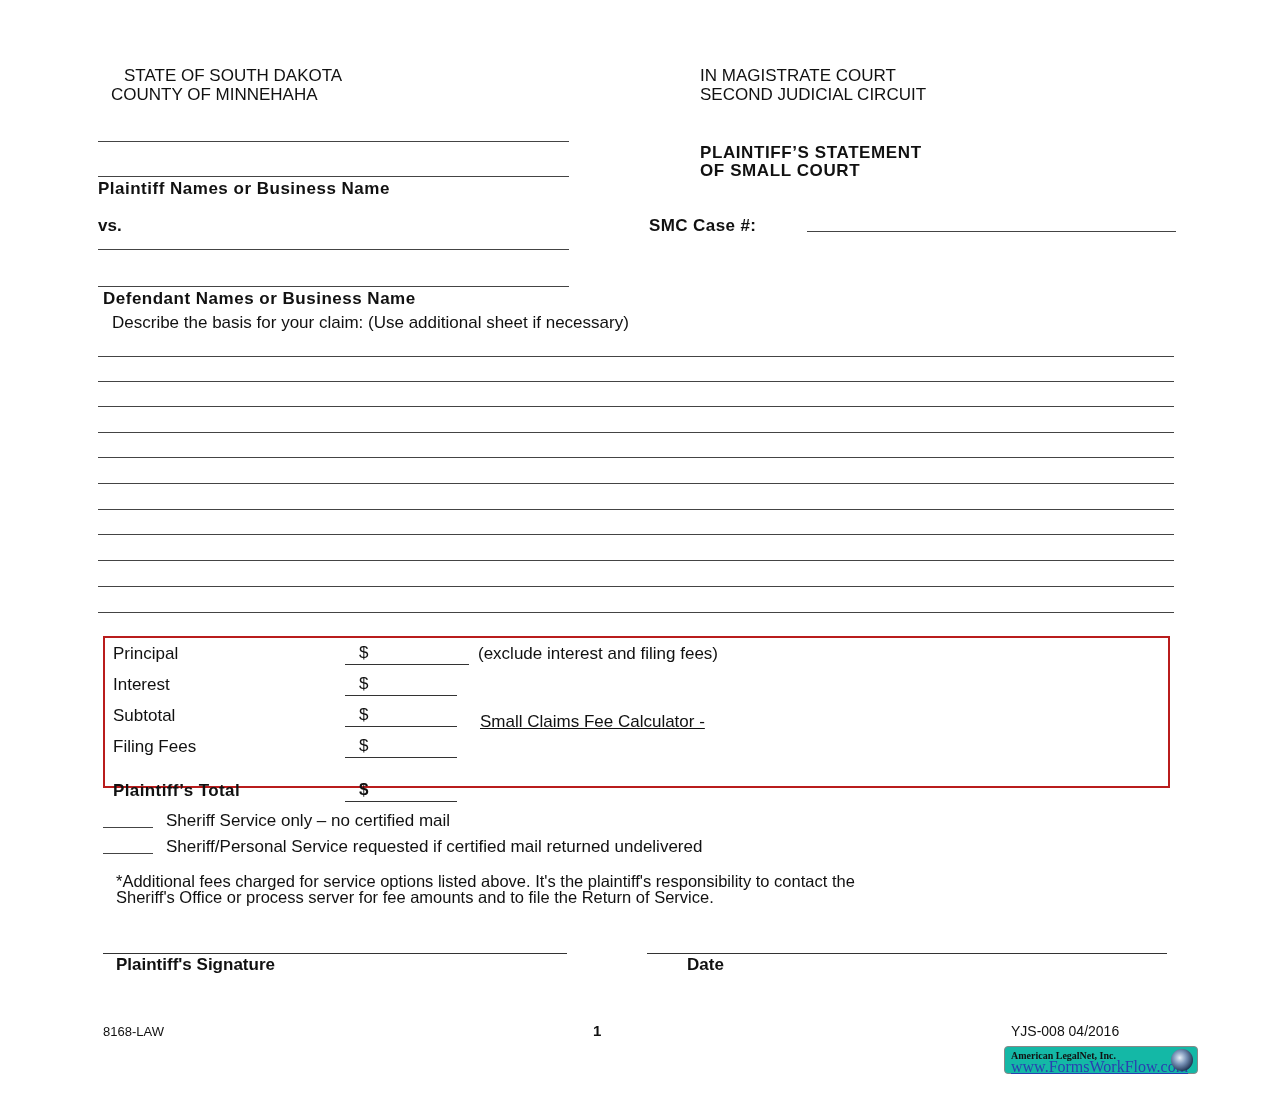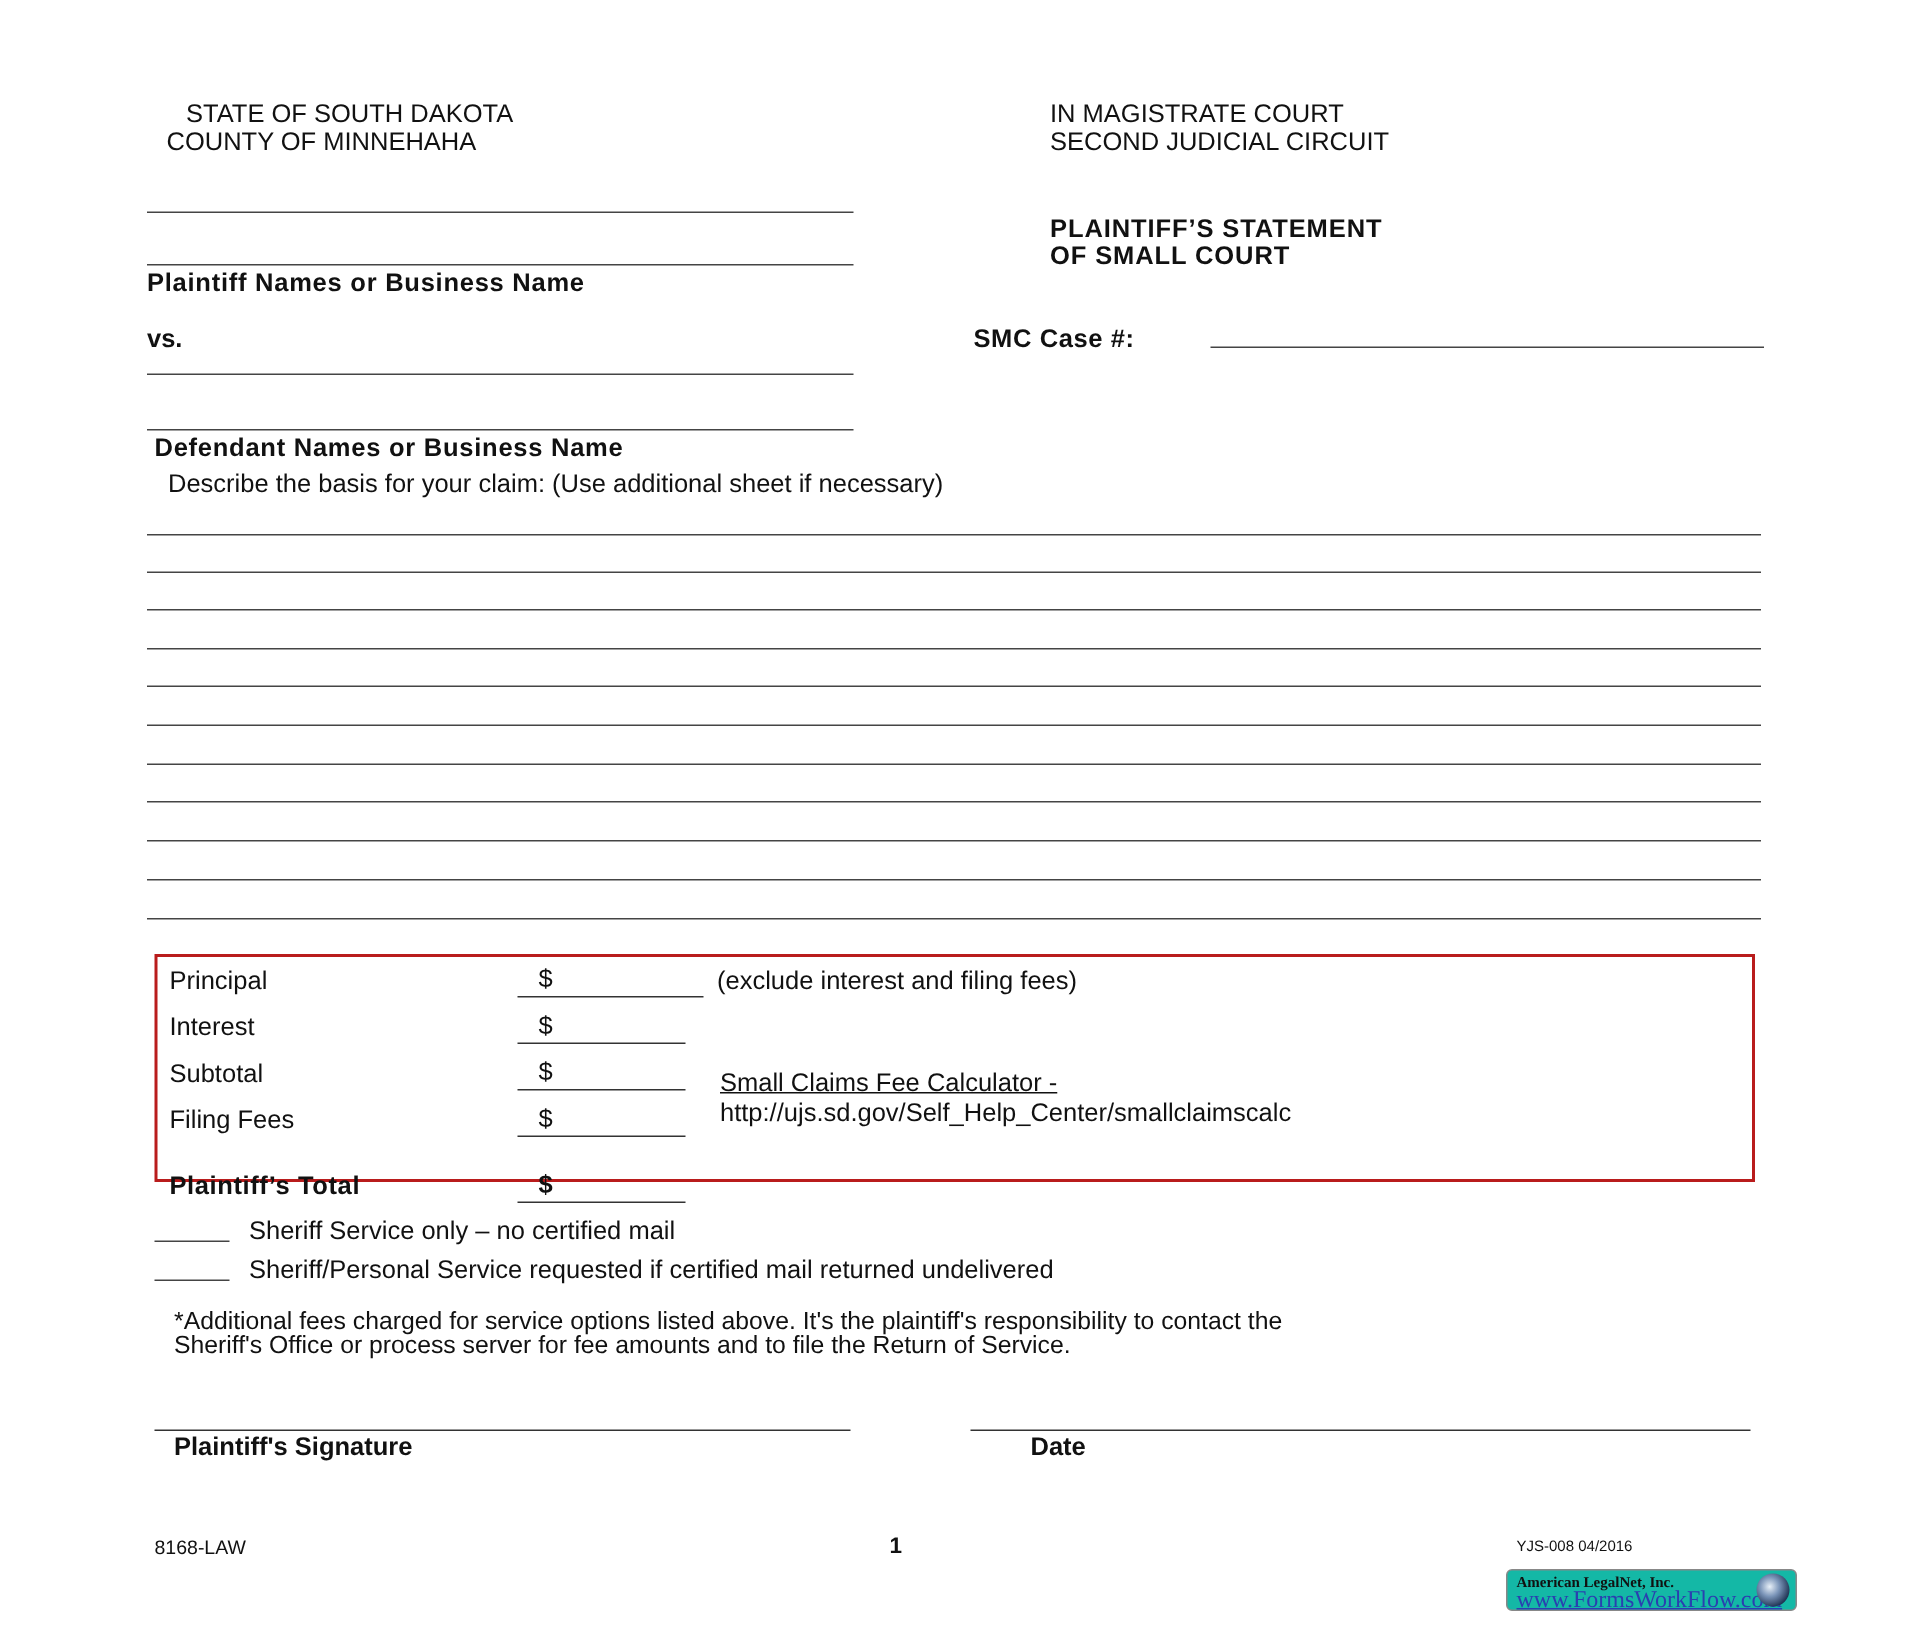--- a/index.html
+++ b/index.html
@@ -93,37 +93,36 @@
       <span class="dollar">$</span>
     </span>
   </div>
   <div class="amount-row" style="top:143px;">
     <span class="amount-label b" style="letter-spacing:0.4px;">Plaintiff’s Total</span>
     <span class="amount-field b">
       <span class="dollar">$</span>
     </span>
   </div>
   <a class="amount-label link" style="left:375px; top:74px;">Small Claims Fee Calculator -</a>
-  <span class="amount-label" style="left:375px; top:94px;">http://ujs.sd.gov/Self_Help_Center/smallclaimscalc</span>
 </div>
 
 <div class="checkbox-blank" style="left:103px; top:827px;"></div>
 <div class="abs t" style="left:166px; top:811px;">Sheriff Service only – no certified mail</div>
 <div class="checkbox-blank" style="left:103px; top:853px;"></div>
 <div class="abs t" style="left:166px; top:837px;">Sheriff/Personal Service requested if certified mail returned undelivered</div>
 
 <div class="abs note" style="left:116px; top:873px;">*Additional fees charged for service options listed above.  It's the plaintiff's responsibility to contact the</div>
 <div class="abs note" style="left:116px; top:889px;">Sheriff's Office or process server for fee amounts and to file the Return of Service.</div>
 
 <div class="hline dark" style="left:103px; width:464px; top:953px;"></div>
 <div class="abs t b" style="left:116px; top:955px;">Plaintiff's Signature</div>
 <div class="hline dark" style="left:647px; width:520px; top:953px;"></div>
 <div class="abs t b" style="left:687px; top:955px;">Date</div>
 
 <div class="abs" style="left:103px; top:1024px; font-size:13px; line-height:15px;">8168-LAW</div>
 <div class="abs b" style="left:593px; top:1022px; font-size:15px; line-height:17px;">1</div>
-<div class="abs" style="left:1011px; top:1024px; font-size:10px; line-height:15px;">YJS-008 04/2016</div>
+<div class="abs" style="left:1011px; top:1024px; font-size:14px; line-height:15px;">YJS-008 04/2016</div>
 
 <div class="logo-box">
   <span class="logo-name">American LegalNet, Inc.</span>
   <span class="logo-url">www.FormsWorkFlow.com</span>
   <span class="logo-globe"></span>
 </div>
 
 </body></html>

